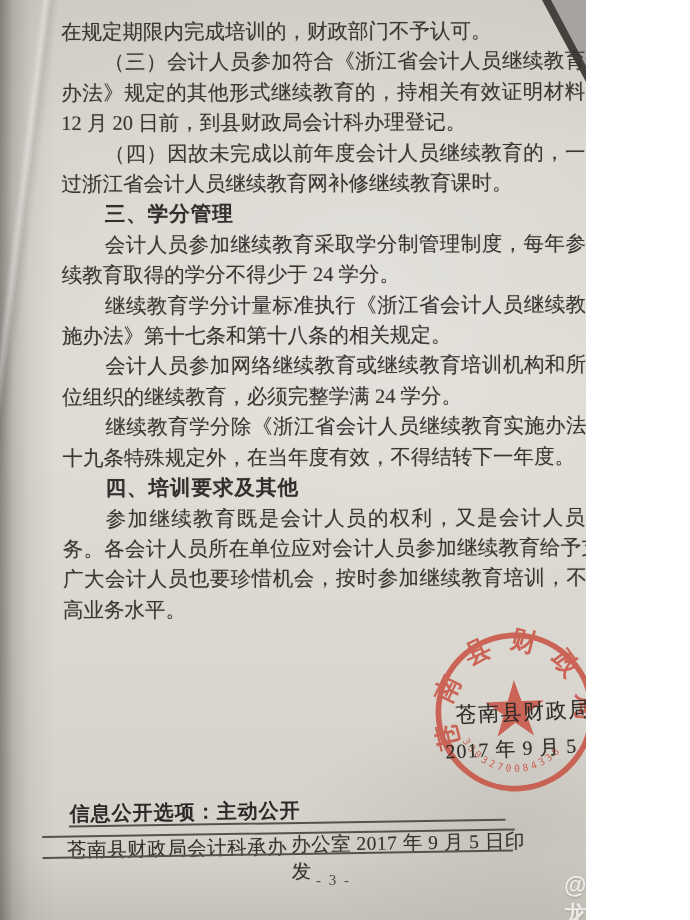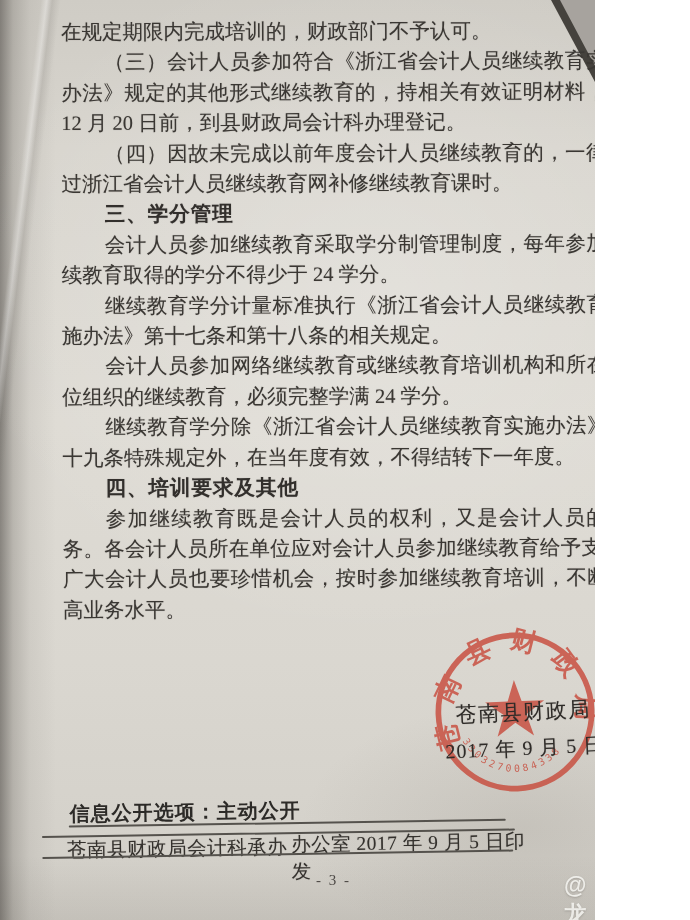--- a/index.html
+++ b/index.html
@@ -1,20 +1,19 @@
 <!DOCTYPE html>
 <html lang="zh"><head>
 <meta charset="utf-8">
 <style>
   html,body { margin:0; padding:0; }
   .page {
     position:relative; width:586px; height:920px; overflow:hidden;
     background:#8f8b85;
     font-family:"Liberation Serif","DejaVu Serif",serif;
-    padding-left:9px;
   }
   
   .paper {
     position:absolute; inset:0;
     background:
       radial-gradient(ellipse 560px 480px at 62% 32%, rgba(255,255,255,0.22), rgba(255,255,255,0) 72%),
       radial-gradient(ellipse 320px 180px at 88% 90%, rgba(118,112,104,0.16), rgba(118,112,104,0) 70%),
       linear-gradient(97deg, rgba(0,0,0,0) 5.8%, rgba(255,255,255,0.30) 6.6%, rgba(92,88,83,0.14) 7.4%, rgba(0,0,0,0) 8.6%),
       linear-gradient(90deg, rgba(58,54,50,0.52) 0px, rgba(102,98,92,0.30) 13px, rgba(148,144,138,0.16) 30px, rgba(0,0,0,0) 56px),
       linear-gradient(0deg, rgba(110,104,96,0.14) 0%, rgba(110,104,96,0) 7%),

